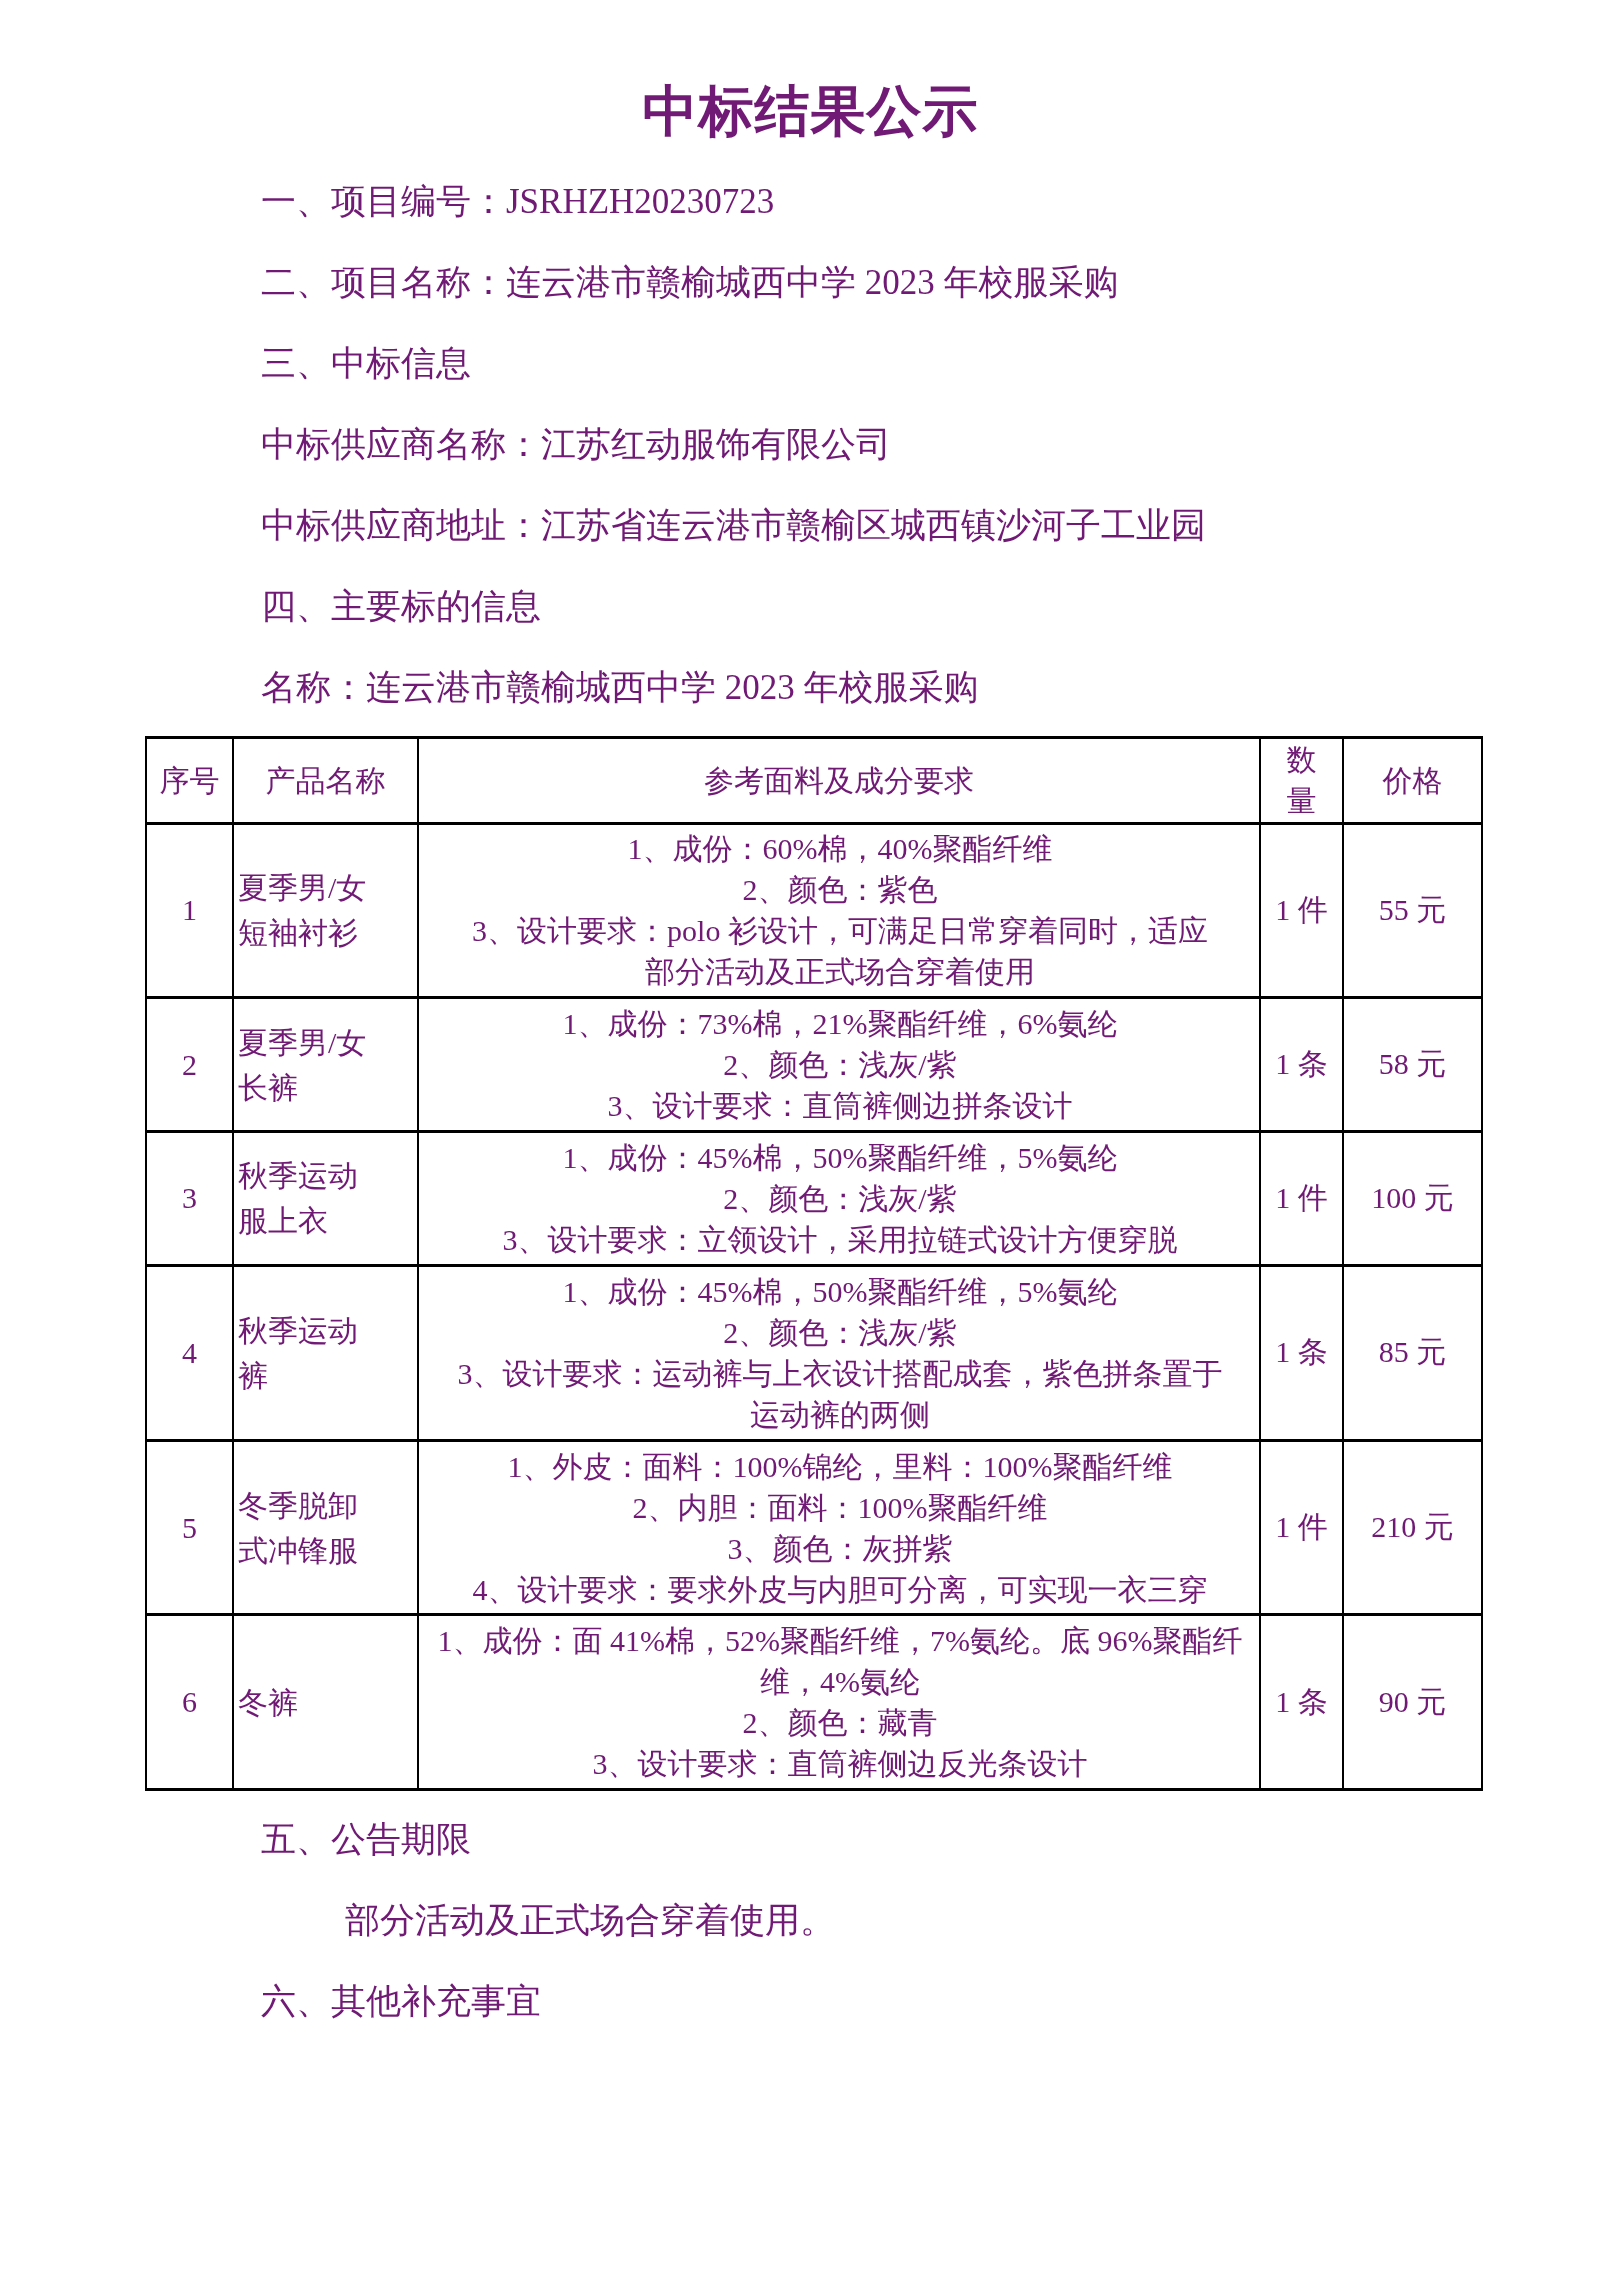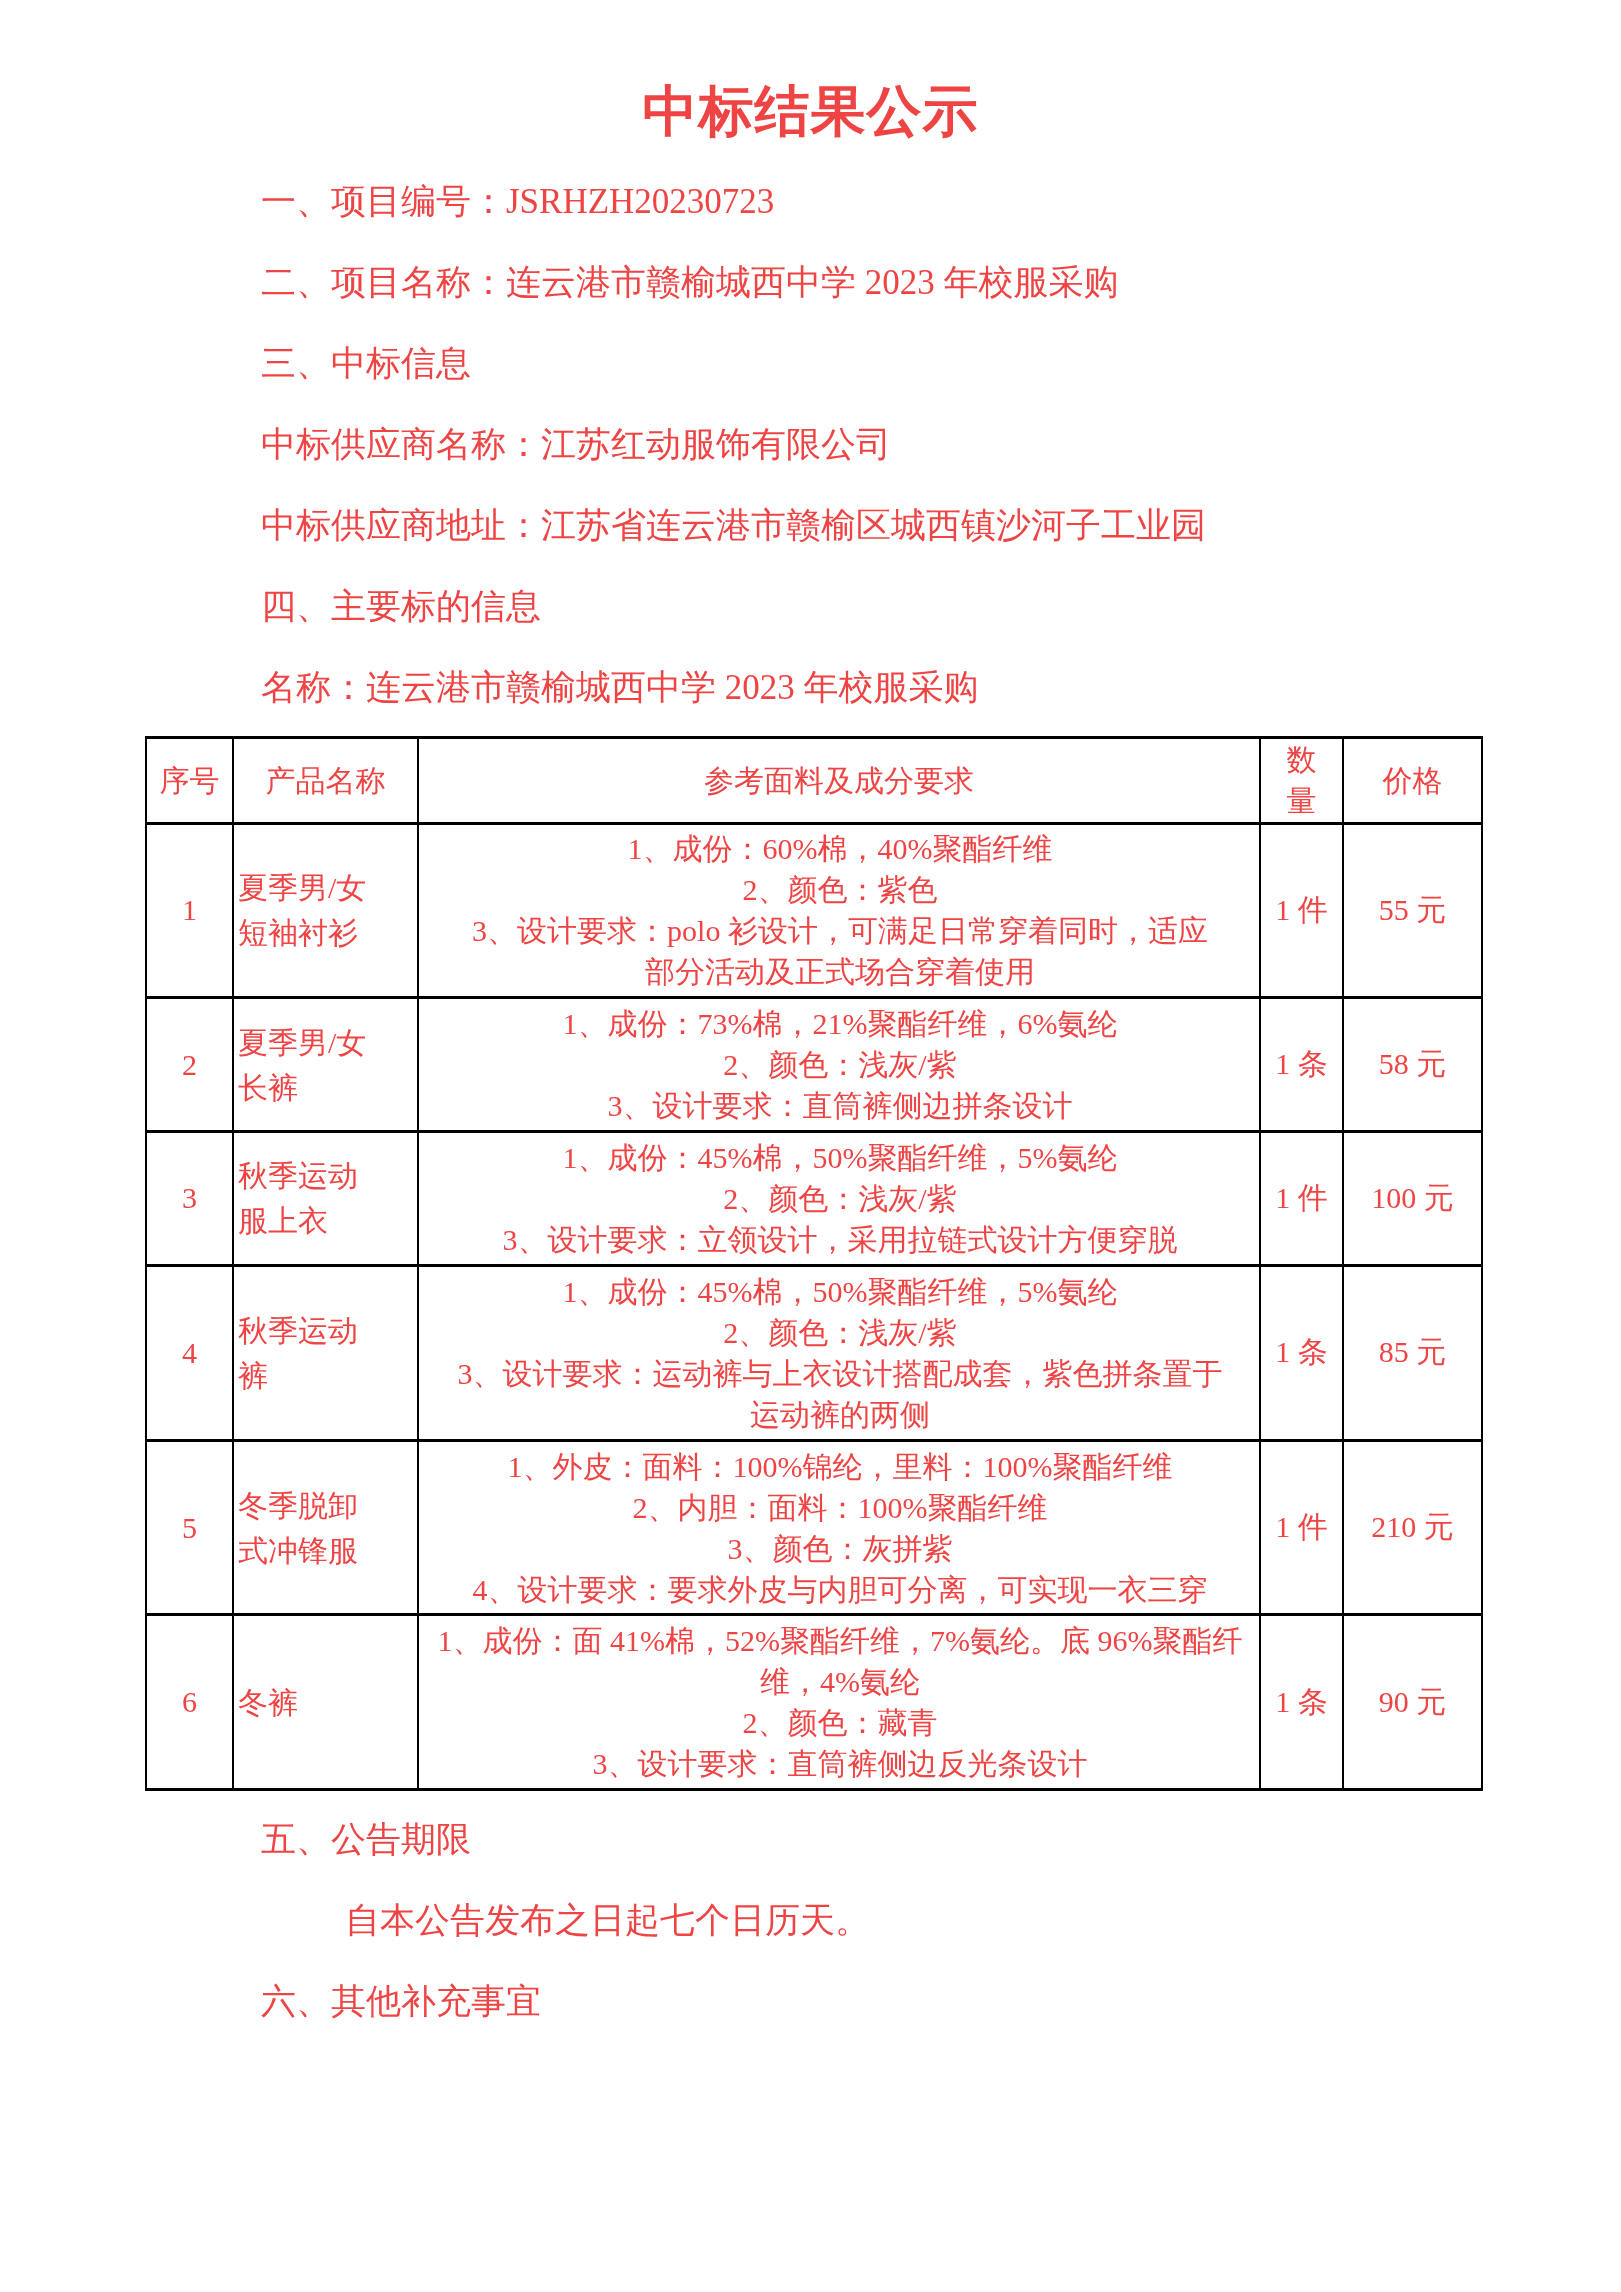--- a/index.html
+++ b/index.html
@@ -3,21 +3,21 @@
 <meta charset="utf-8">
 <style>
   * { box-sizing: border-box; }
   html, body { margin: 0; padding: 0; background: #ffffff; }
   .page {
     position: relative;
     width: 1621px;
     height: 2293px;
     margin: 0 auto;
     background: #ffffff;
-    color: #ef4444;
+    color: #701a75;
     font-family: "Liberation Serif", "DejaVu Serif", serif;
     overflow: hidden;
   }
   .doc-title {
     margin: 0;
     padding-top: 78px;
     font-size: 55px;
     line-height: 67px;
     font-weight: bold;
     text-align: center;
@@ -168,18 +168,18 @@
 2、颜色：藏青
 3、设计要求：直筒裤侧边反光条设计</td>
         <td class="c-qty">1 条</td>
         <td class="c-price">90 元</td>
       </tr>
     </tbody>
   </table>
 
   <div class="outro">
     <p>五、公告期限</p>
-    <p class="indent">自本公告发布之日起七个日历天。</p>
+    <p class="indent">部分活动及正式场合穿着使用。</p>
     <p>六、其他补充事宜</p>
   </div>
 
 </div>
 
 
 </body></html>

